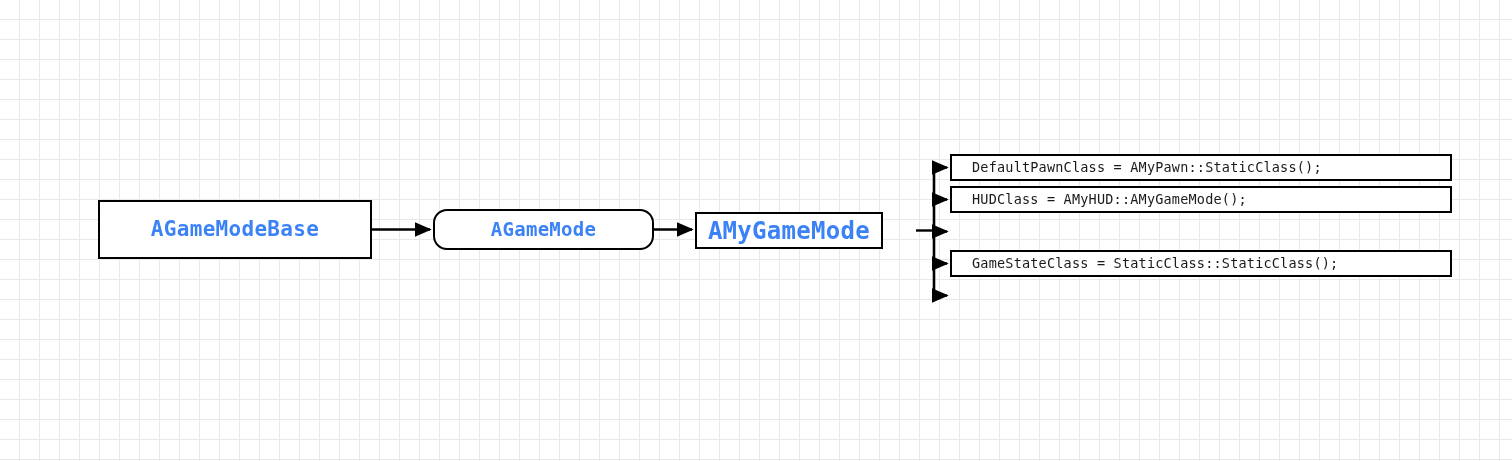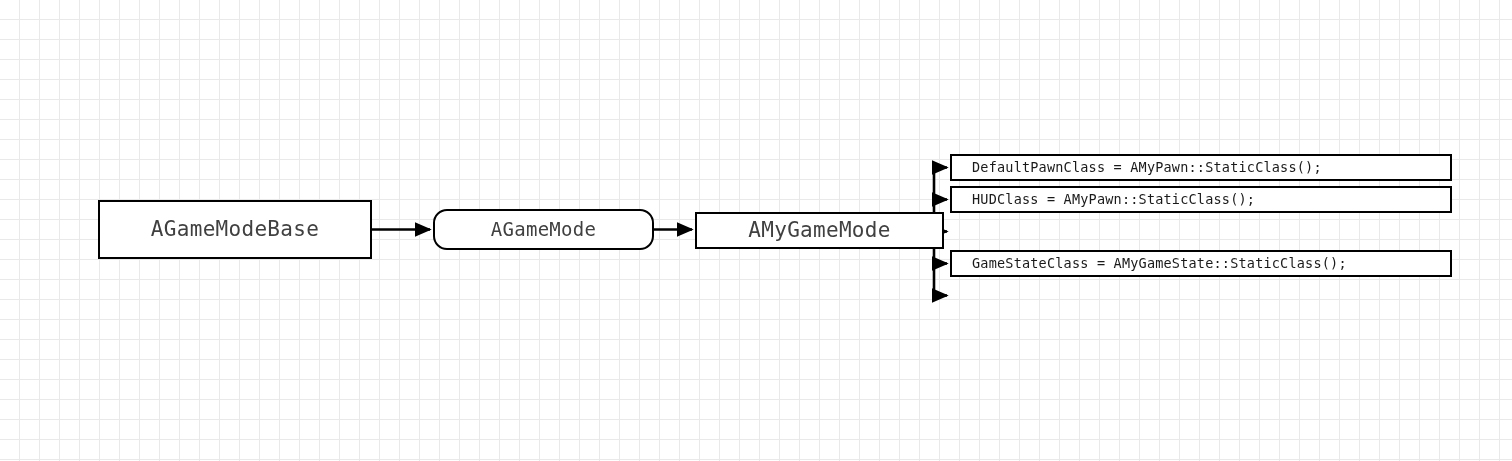--- a/index.html
+++ b/index.html
@@ -25,23 +25,23 @@
 
   
   .class-box {
     position: absolute;
     box-sizing: border-box;
     background: #ffffff;
     border: 2px solid #000000;
     display: flex;
     align-items: center;
     justify-content: center;
-    color: #404040;
+    color: #3b82f6;
     font-family: "DejaVu Sans Mono", "Liberation Mono", monospace;
-    font-weight: normal;
+    font-weight: bold;
     letter-spacing: 0.3px;
     white-space: nowrap;
     text-align: right;
   }
 
   .class-box .label {
     display: block;
     line-height: 1;
   }
 
@@ -58,23 +58,23 @@
     top: 209px;
     width: 221px;
     height: 41px;
     font-size: 19px;
     border-radius: 14px;
   }
 
   #box-mygamemode {
     left: 695px;
     top: 212px;
-    width: 249px;
+    width: 188px;
     height: 37px;
-    font-size: 21px;
+    font-size: 24px;
   }
 
   
   .prop-box {
     position: absolute;
     left: 950px;
     width: 502px;
     height: 27px;
     box-sizing: border-box;
     background: #ffffff;
@@ -141,22 +141,22 @@
 
   <div class="class-box" id="box-mygamemode">
     <span class="label">AMyGameMode</span>
   </div>
 
   <div class="prop-box" style="top:154px;">
     <span class="label">DefaultPawnClass = AMyPawn::StaticClass();</span>
   </div>
 
   <div class="prop-box" style="top:186px;">
-    <span class="label">HUDClass = AMyPawn::StaticClass();</span>
+    <span class="label">HUDClass = AMyHUD::AMyGameMode();</span>
   </div>
 
 
   <div class="prop-box" style="top:250px;">
-    <span class="label">GameStateClass = AMyGameState::StaticClass();</span>
+    <span class="label">GameStateClass = StaticClass::StaticClass();</span>
   </div>
 
 
 </div>
 
 </body></html>

